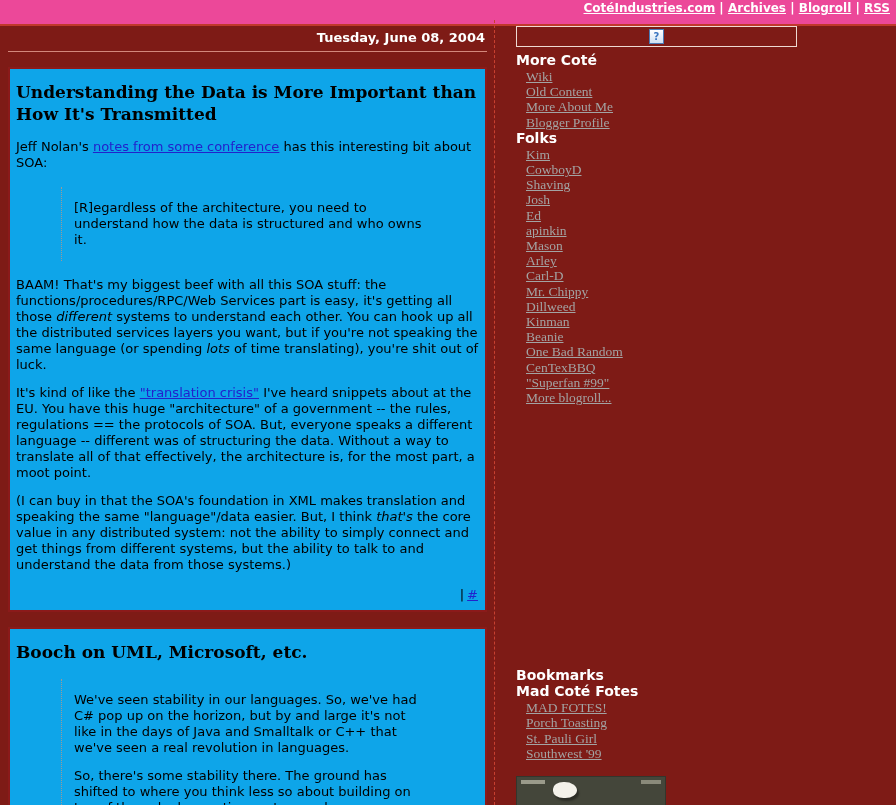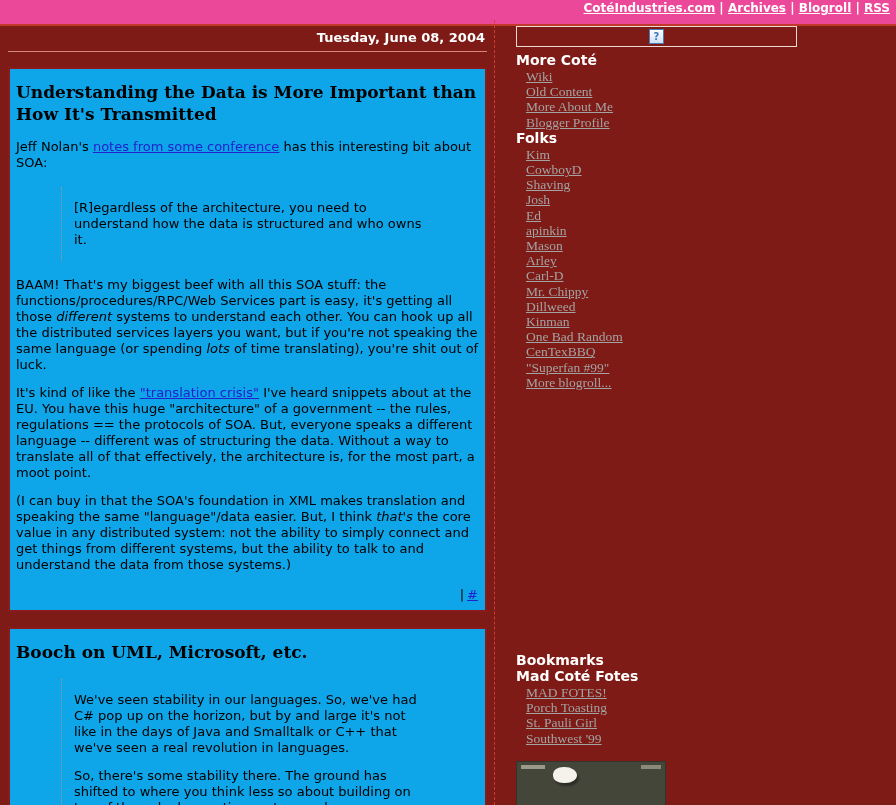--- a/index.html
+++ b/index.html
@@ -154,20 +154,21 @@
           <li><a href="#">Shaving</a></li>
           <li><a href="#">Josh</a></li>
           <li><a href="#">Ed</a></li>
           <li><a href="#">apinkin</a></li>
           <li><a href="#">Mason</a></li>
           <li><a href="#">Arley</a></li>
           <li><a href="#">Carl-D</a></li>
           <li><a href="#">Mr. Chippy</a></li>
           <li><a href="#">Dillweed</a></li>
           <li><a href="#">Kinman</a></li>
+          <li><a href="#">Beanie</a></li>
           <li><a href="#">One Bad Random</a></li>
           <li><a href="#">CenTexBBQ</a></li>
           <li><a href="#">"Superfan #99"</a></li>
           <li><a href="#">More blogroll...</a></li>
         </ul>
     </div>
     </div>
 
   <div class="side-gap"></div>
 

